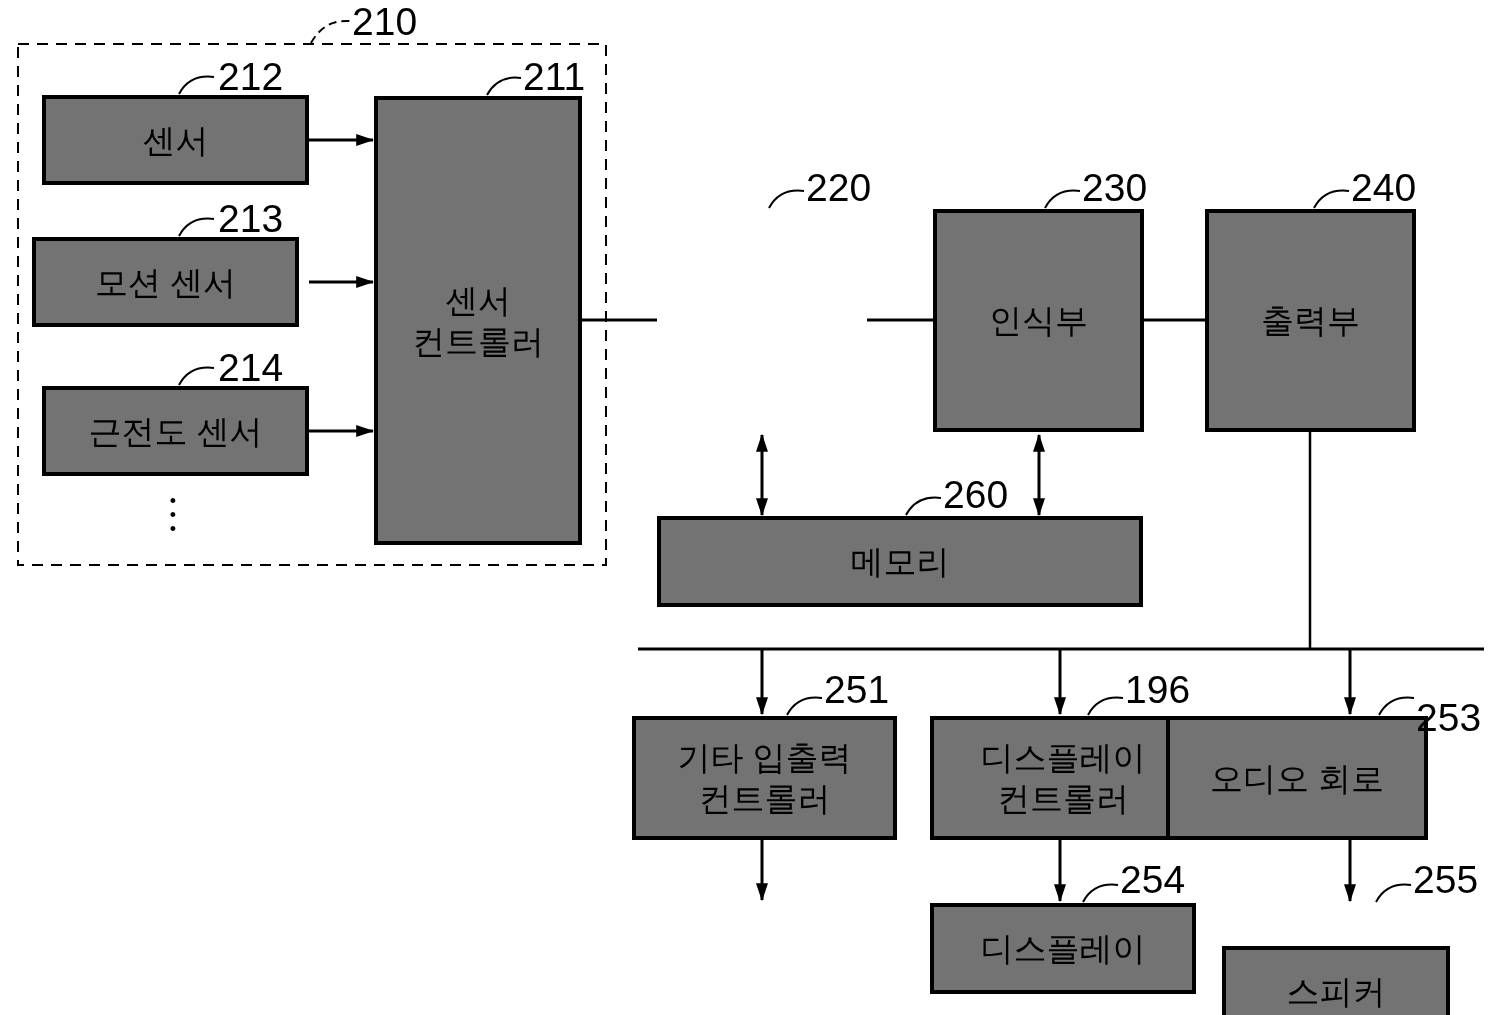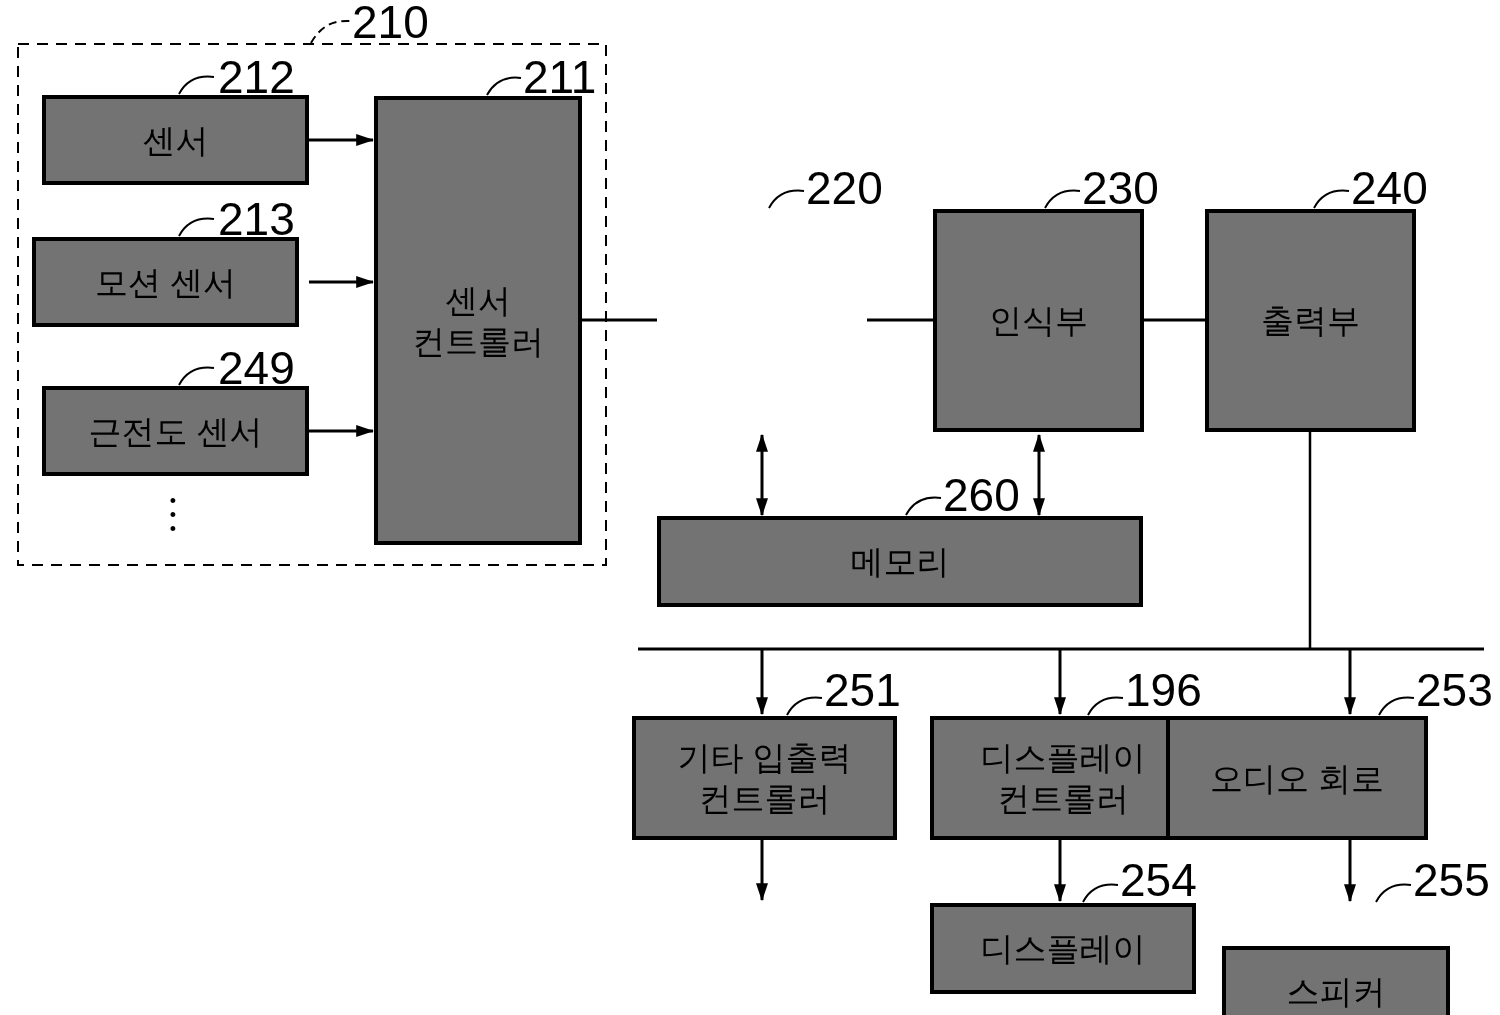--- a/index.html
+++ b/index.html
@@ -11,21 +11,21 @@
   svg.layer{position:absolute;left:0;top:0;z-index:1;}
   .node{
     position:absolute;z-index:2;box-sizing:border-box;
     border:4px solid #000;background:#737373;
     display:flex;align-items:center;justify-content:center;
     text-align:center;white-space:pre-line;
     font-size:33px;line-height:41px;color:#000;
   }
   .ref{
     position:absolute;z-index:3;
-    font-size:46px;line-height:36px;color:#000;
+    font-size:39px;line-height:36px;color:#000;
   }
   .ellipsis{
     position:absolute;z-index:2;left:163px;top:494px;width:20px;
     text-align:center;font-size:18px;line-height:14px;color:#000;
     white-space:pre-line;
   }
 </style>
 </head>
 <body>
 
@@ -99,25 +99,25 @@
   <div class="node" style="left:930px;top:903px;width:266px;height:91px;">디스플레이</div>
   <div class="node" style="left:1222px;top:903px;width:228px;height:91px;margin-top:43px;">스피커</div>
 
   <div class="ellipsis">•
 •
 •</div>
 
   <div class="ref" style="left:352px;top:4px;">210</div>
   <div class="ref" style="left:218px;top:59px;">212</div>
   <div class="ref" style="left:218px;top:201px;">213</div>
-  <div class="ref" style="left:218px;top:350px;">249</div>
+  <div class="ref" style="left:218px;top:350px;">214</div>
   <div class="ref" style="left:523px;top:59px;">211</div>
   <div class="ref" style="left:806px;top:170px;">220</div>
   <div class="ref" style="left:1082px;top:170px;">230</div>
   <div class="ref" style="left:1351px;top:170px;text-align:center;">240</div>
   <div class="ref" style="left:943px;top:477px;">260</div>
   <div class="ref" style="left:824px;top:672px;">251</div>
   <div class="ref" style="left:1125px;top:672px;">196</div>
-  <div class="ref" style="left:1416px;top:672px;">253</div>
+  <div class="ref" style="left:1416px;top:700px;">253</div>
   <div class="ref" style="left:1120px;top:862px;">254</div>
   <div class="ref" style="left:1413px;top:862px;">255</div>
 
 </div>
 
 </body></html>

